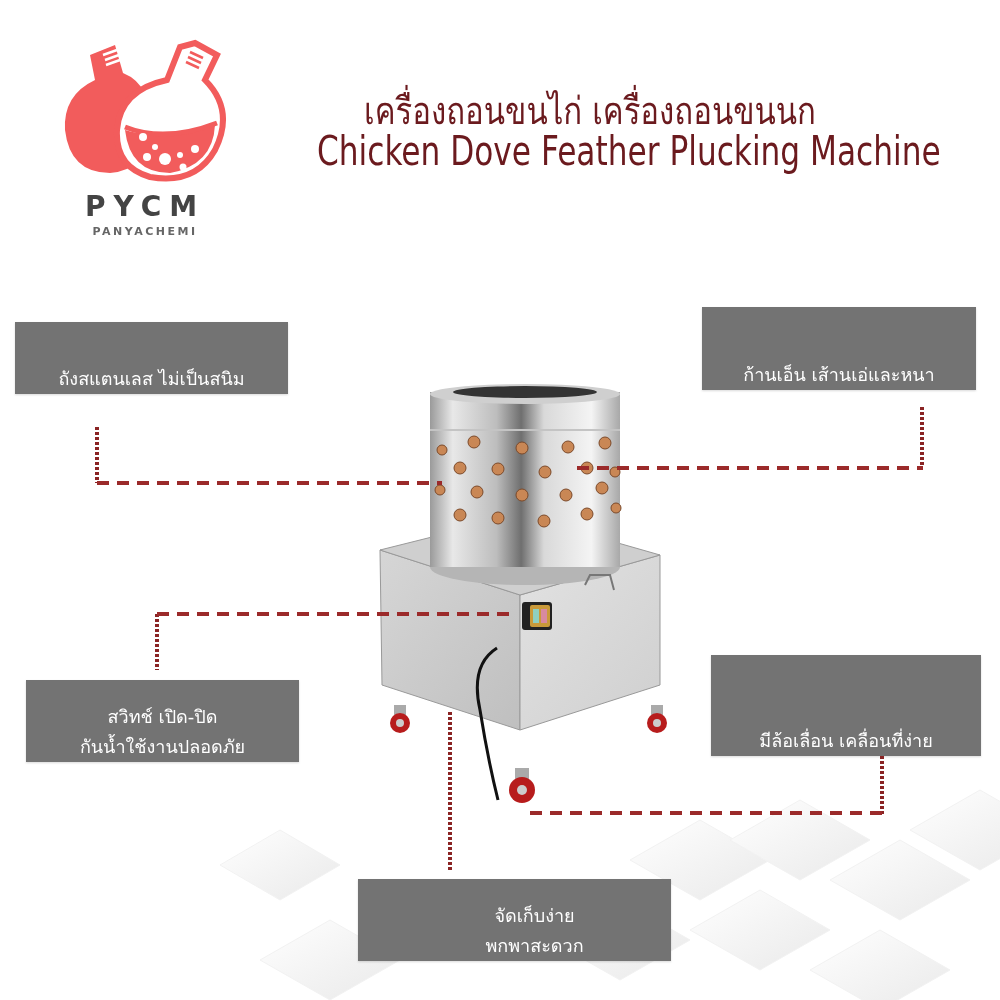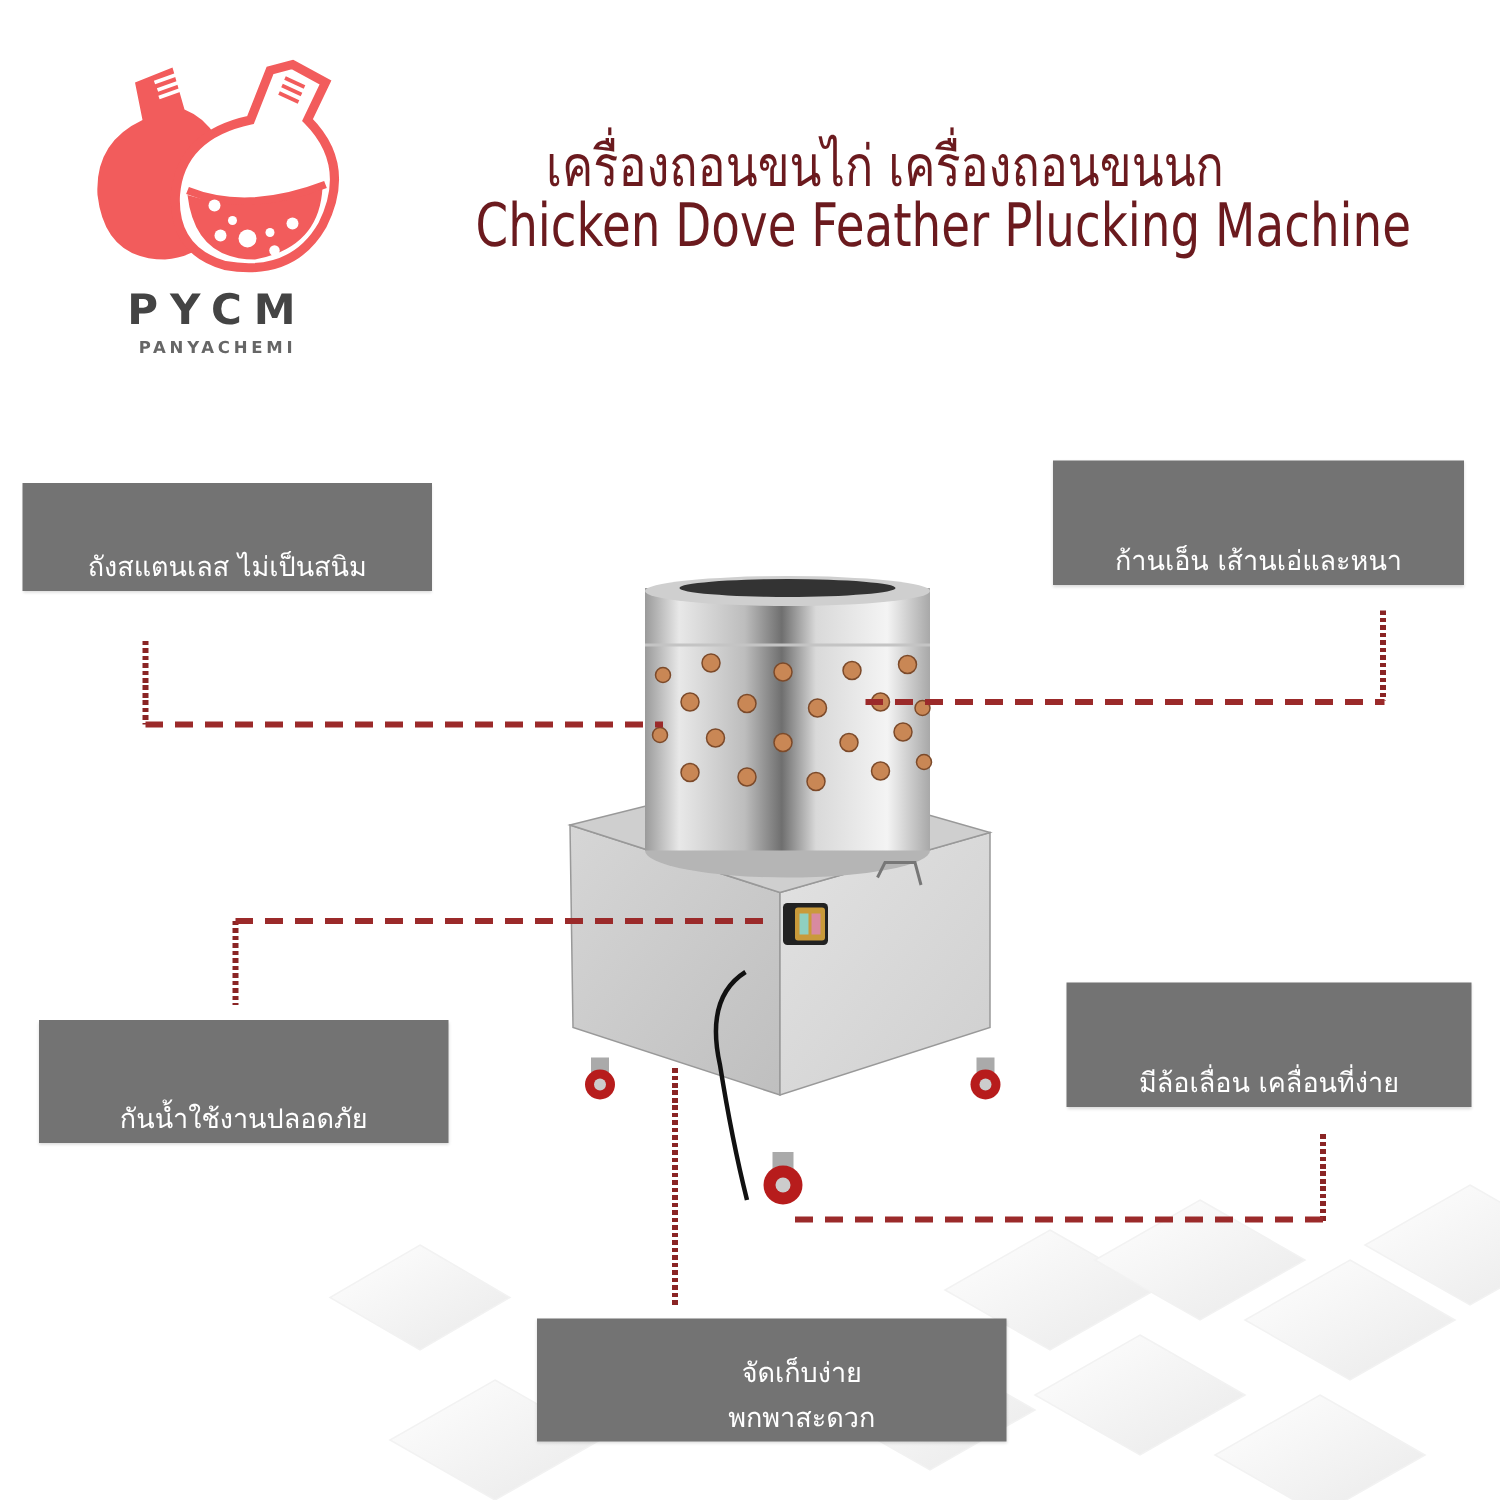--- a/index.html
+++ b/index.html
@@ -166,24 +166,25 @@
 </svg>
 
 <div class="abs tag" style="left:15px;top:322px;width:273px;height:72px;">
   <span>ถังสแตนเลส ไม่เป็นสนิม</span>
 </div>
 <div class="abs tag" style="left:702px;top:307px;width:274px;height:83px;">
   <span>ก้านเอ็น เส้านเอ่และหนา</span>
 </div>
 <div class="abs tag" style="left:26px;top:680px;width:273px;height:82px;">
   <div>
+    <span>สวิทช์ เปิด-ปิด</span>
     <span>กันน้ำใช้งานปลอดภัย</span>
   </div>
 </div>
-<div class="abs tag" style="left:711px;top:655px;width:270px;height:83px;">
+<div class="abs tag" style="left:711px;top:655px;width:270px;height:101px;">
   <span>มีล้อเลื่อน เคลื่อนที่ง่าย</span>
 </div>
 <div class="abs tag" style="left:358px;top:879px;width:273px;height:82px;padding-left:40px;">
   <div>
     <span>จัดเก็บง่าย</span>
     <span>พกพาสะดวก</span>
   </div>
 </div>
 
 <div class="dot-v" style="left:95px;top:427px;height:56px;"></div>

